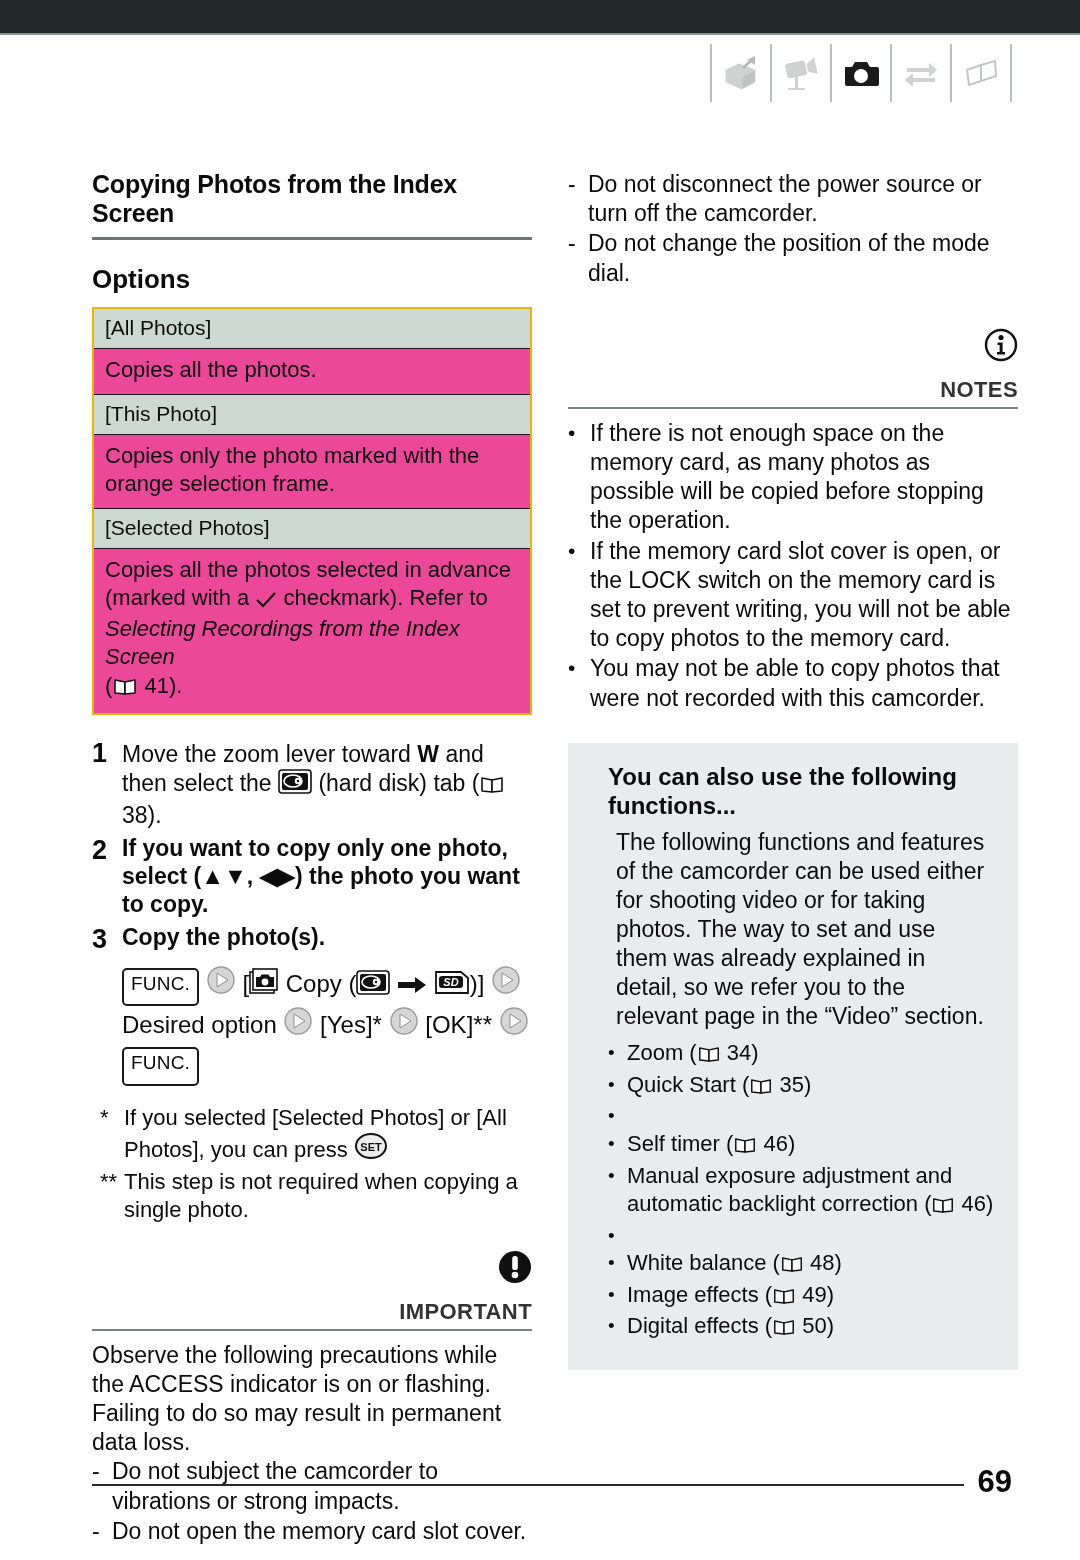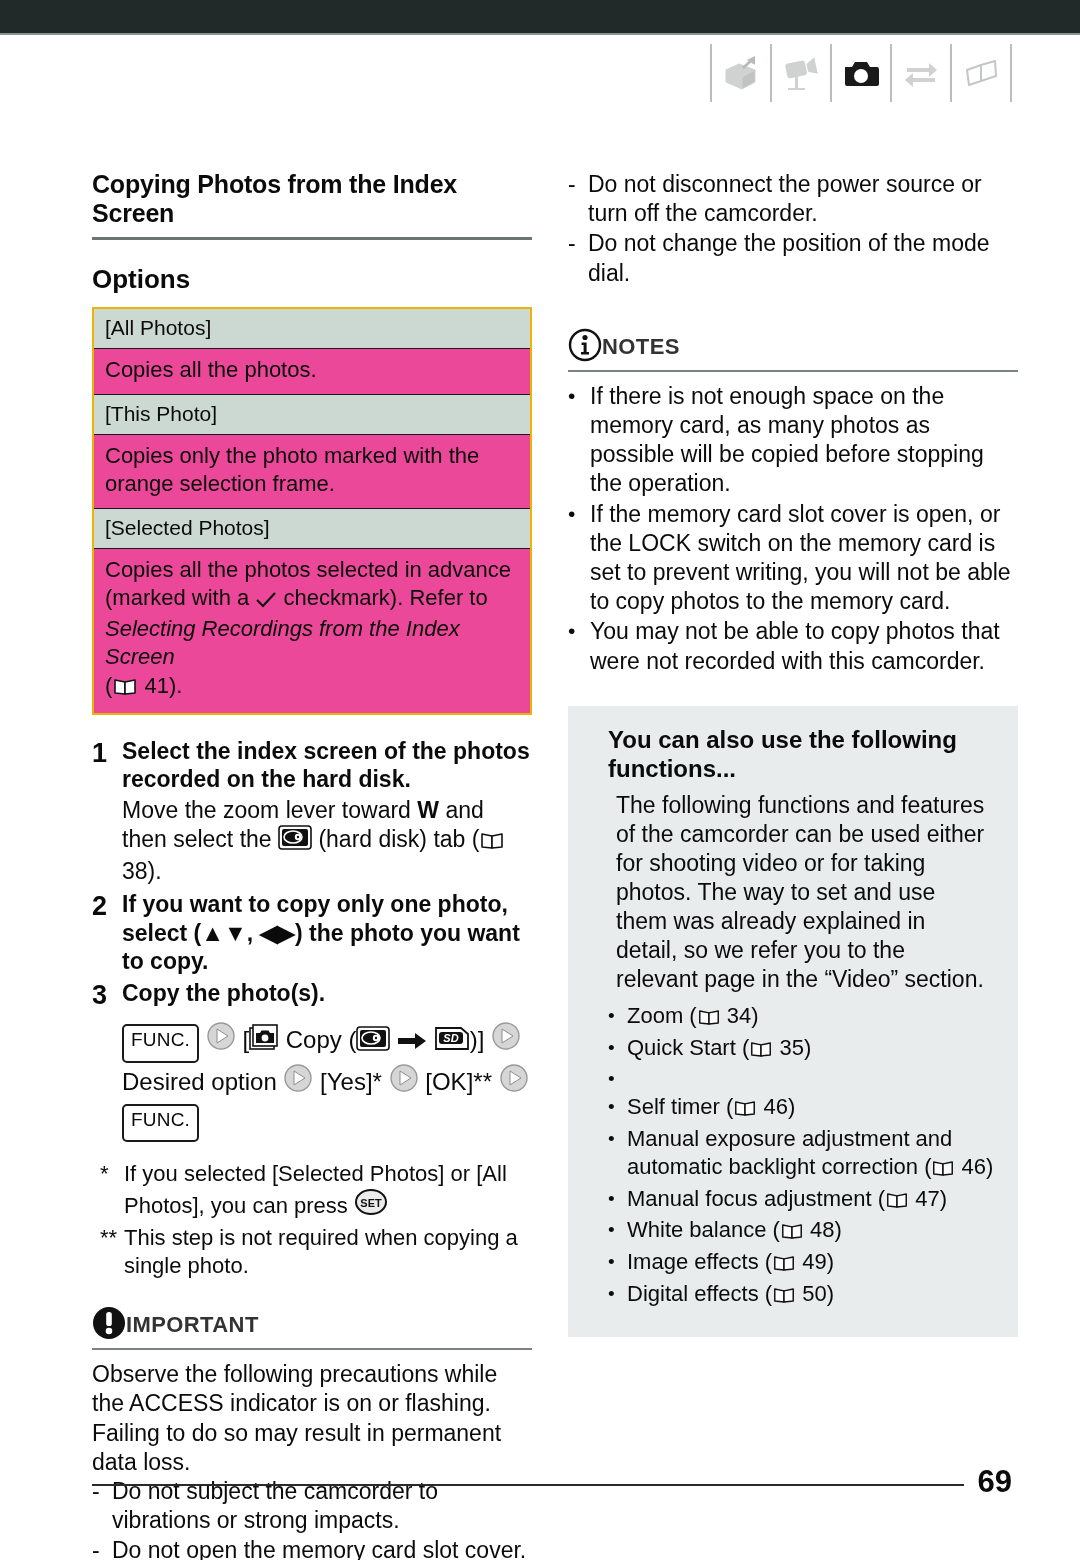--- a/index.html
+++ b/index.html
@@ -99,21 +99,21 @@
   .footnotes{margin-top:18px;margin-left:8px;}
   .fnote{
     display:flex;font-size:22px;line-height:1.27;margin-bottom:1px;
   }
   .fnote-mark{flex:0 0 24px;}
   .fnote-mark.dbl{flex:0 0 24px;}
   .fnote-text{flex:1;}
 
   
   .callout-head{
-    display:flex;align-items:center;margin-top:26px;
+    display:flex;align-items:flex-end;gap:11px;margin-top:26px;flex-direction:column;
   }
   .callout-label{
     font-size:22px;font-weight:bold;letter-spacing:0.4px;color:#333;
   }
   .callout-rule{
     height:2px;background:#7b8280;margin-top:4px;width:100%;
   }
 
   
   .plain-list{margin-top:10px;}
@@ -264,21 +264,20 @@
         </div>
       </div>
 
     </div>
 
     <div class="steps">
 
       <div class="step">
         <div class="step-num">1</div>
         <div class="step-body">
-          <div class="step-title">Select the index screen of the photos recorded on the hard disk.</div>
           <div class="step-desc">
             <span>Move the zoom lever toward </span><b>W</b><span> and then select the </span><span class="icn"><svg width="34" height="25" viewBox="0 0 34 25">
                   <rect x="1" y="1" width="32" height="23" rx="3" fill="#fff" stroke="#111" stroke-width="1.6"></rect>
                   <rect x="4" y="4" width="26" height="17" rx="2" fill="#111"></rect>
                   <ellipse cx="15" cy="12" rx="9" ry="6" fill="none" stroke="#fff" stroke-width="1.6"></ellipse>
                   <circle cx="20" cy="12" r="3.2" fill="#fff"></circle>
                   <circle cx="20" cy="12" r="1.2" fill="#111"></circle>
                 </svg></span><span> (hard disk) tab (</span><span class="icn"><svg width="26" height="18" viewBox="0 0 26 18">
                   <g fill="#fff" stroke="#111" stroke-width="1.6" stroke-linejoin="round">
                     <path d="M13 4 L3 2 L3 15 L13 16 Z"></path>
@@ -485,26 +484,20 @@
           <div><span>Manual exposure adjustment and automatic backlight correction</span> (<span class="icn"><svg width="24" height="17" viewBox="0 0 26 18">
                   <g fill="#fff" stroke="#111" stroke-width="1.6" stroke-linejoin="round">
                     <path d="M13 4 L3 2 L3 15 L13 16 Z"></path>
                     <path d="M13 4 L23 2 L23 15 L13 16 Z"></path>
                   </g>
                 </svg></span> <span>46</span>)</div>
         </div>
 
         <div class="fn-item">
           <div class="fn-mark">•</div>
-          <div><span>Manual focus adjustment</span> (<span class="icn"><svg width="24" height="17" viewBox="0 0 26 18">
-                  <g fill="#fff" stroke="#111" stroke-width="1.6" stroke-linejoin="round">
-                    <path d="M13 4 L3 2 L3 15 L13 16 Z"></path>
-                    <path d="M13 4 L23 2 L23 15 L13 16 Z"></path>
-                  </g>
-                </svg></span> <span>47</span>)</div>
         </div>
 
         <div class="fn-item">
           <div class="fn-mark">•</div>
           <div><span>White balance</span> (<span class="icn"><svg width="24" height="17" viewBox="0 0 26 18">
                   <g fill="#fff" stroke="#111" stroke-width="1.6" stroke-linejoin="round">
                     <path d="M13 4 L3 2 L3 15 L13 16 Z"></path>
                     <path d="M13 4 L23 2 L23 15 L13 16 Z"></path>
                   </g>
                 </svg></span> <span>48</span>)</div>

